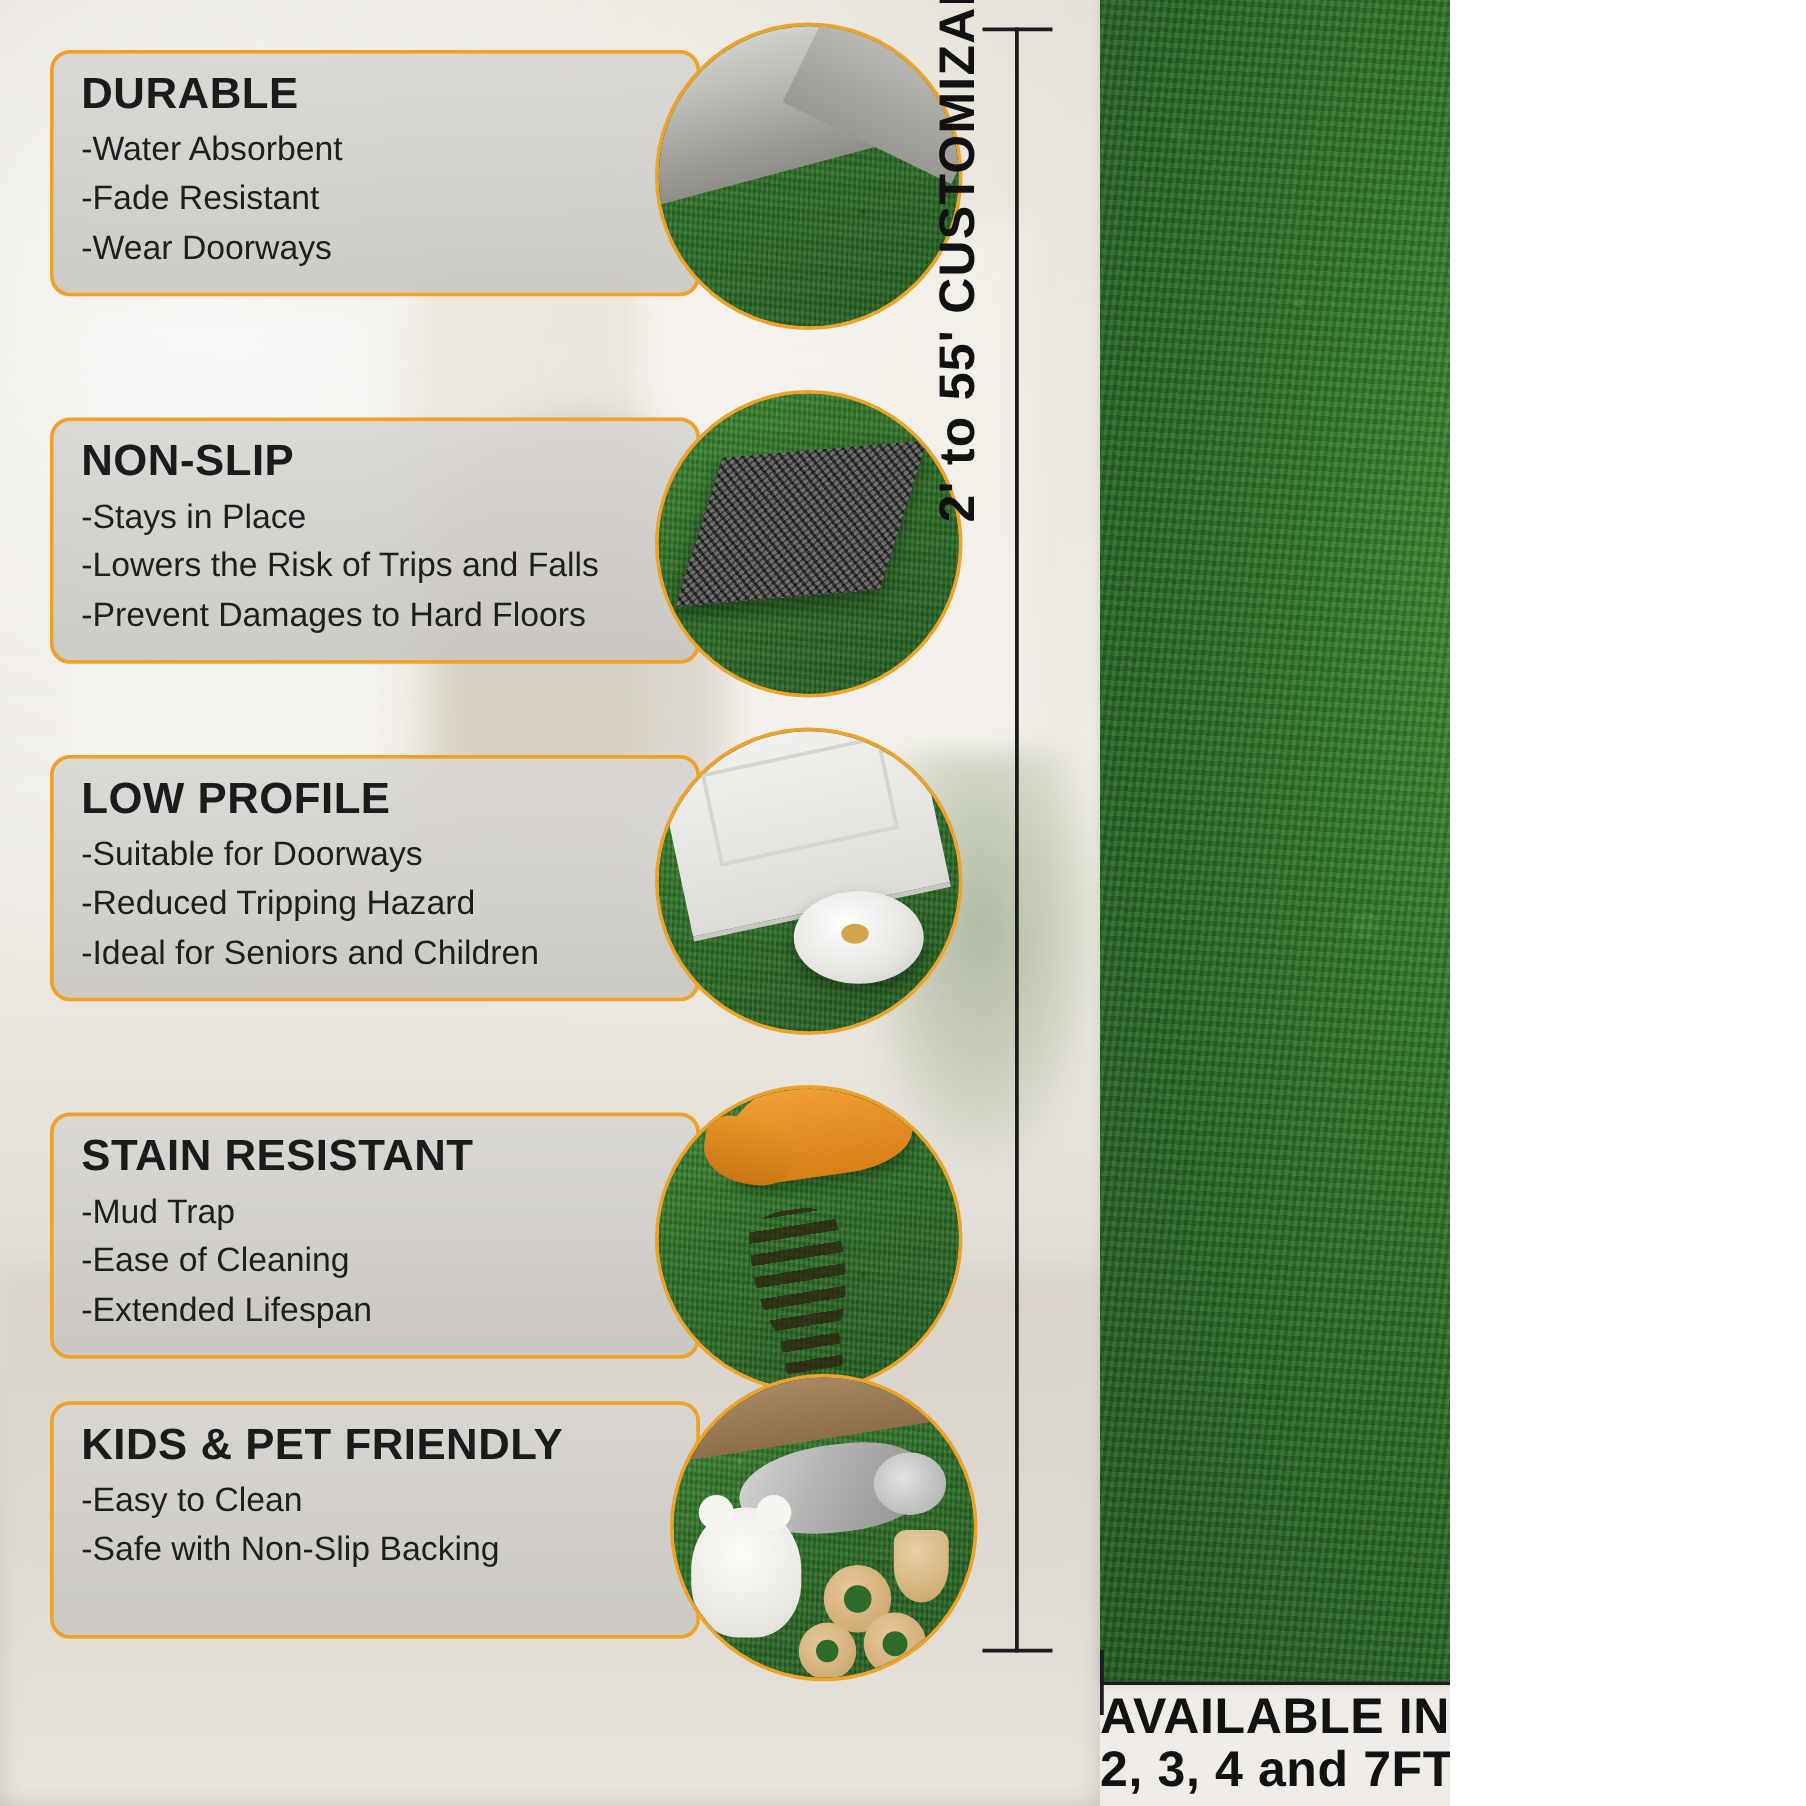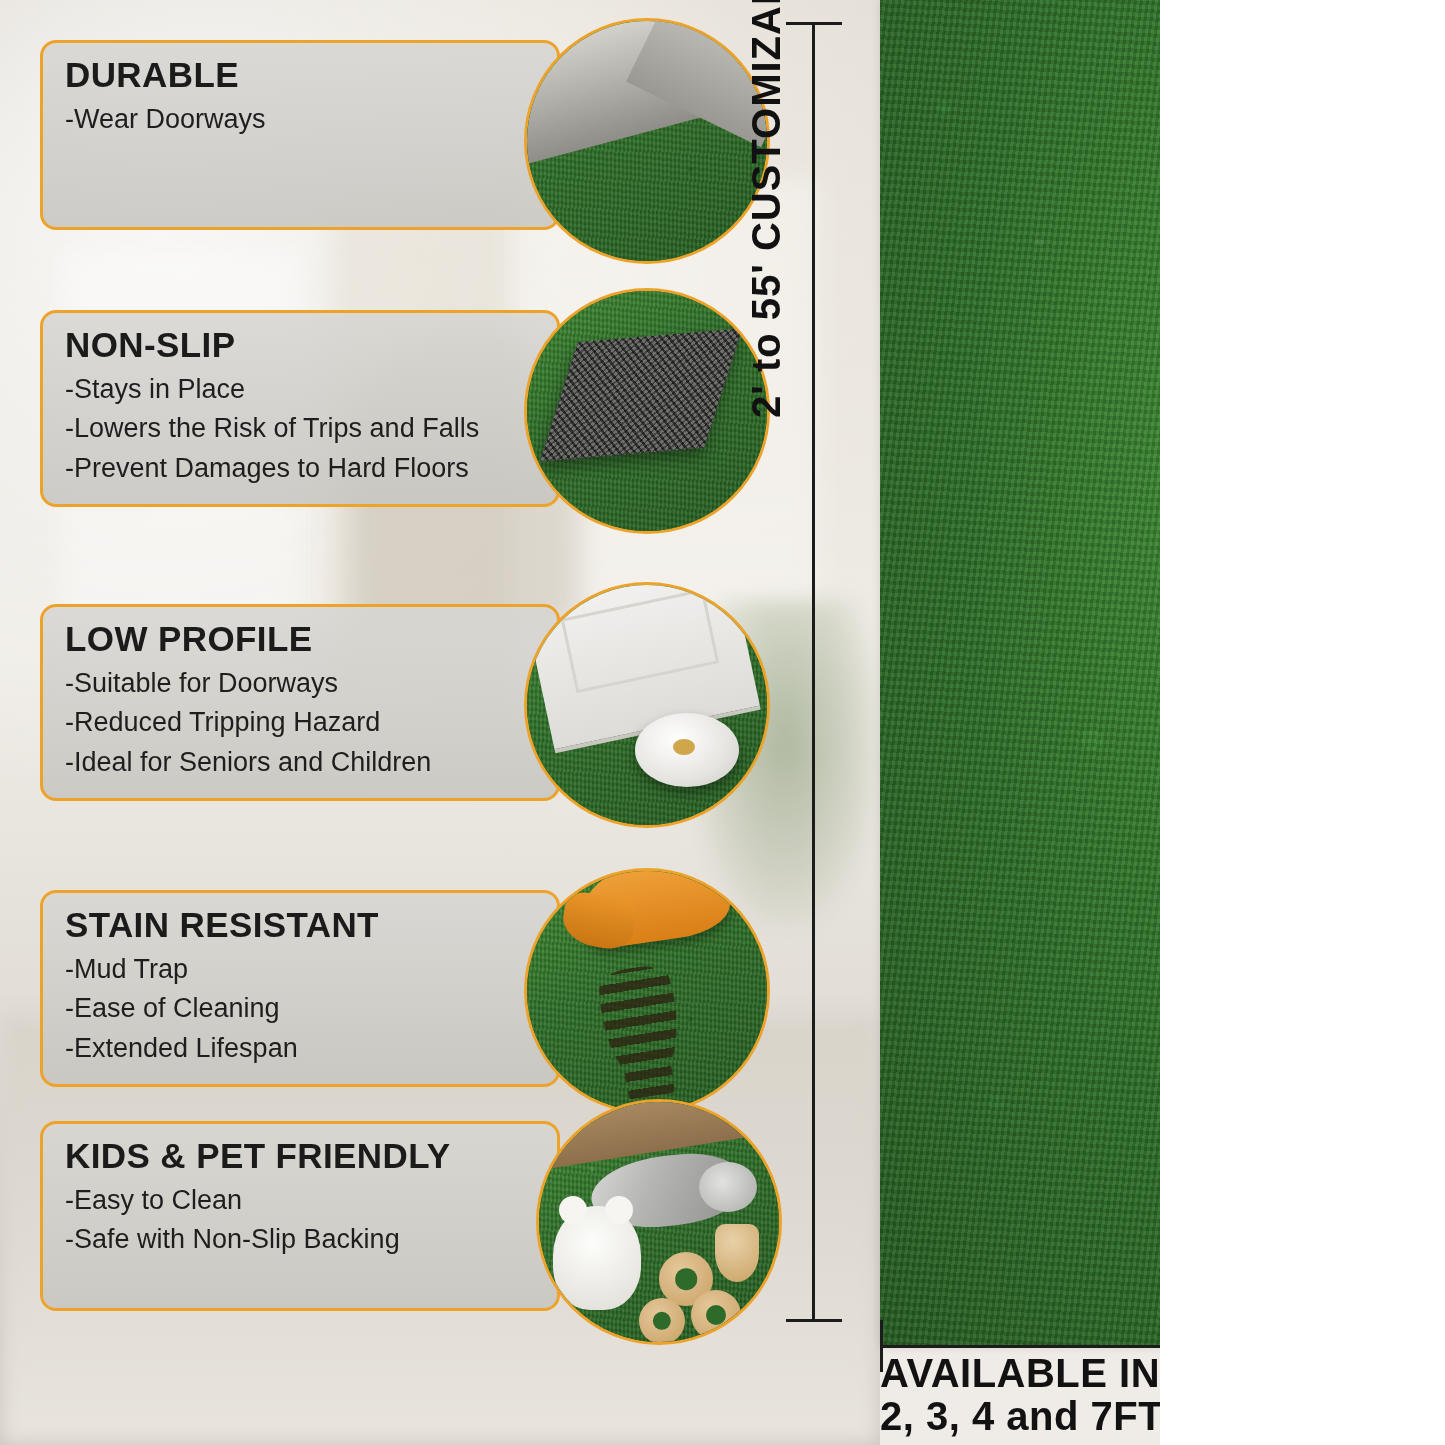--- a/index.html
+++ b/index.html
@@ -61,21 +61,21 @@
   }
 
   
   .feature {
     position: absolute;
     left: 40px;
     width: 740px;
     height: 248px;
   }
   .f1 { top: 18px; }
-  .f2 { top: 288px; }
+  .f2 { top: 312px; }
   .f3 { top: 582px; }
   .f4 { top: 868px; }
   .f5 { top: 1099px; padding-left: 12px; }
 
   .callout {
     position: absolute;
     left: 0;
     top: 22px;
     width: 520px;
     min-height: 190px;
@@ -388,20 +388,22 @@
     <div class="bg-wall-panel bg-p3"></div>
     <div class="bg-arch"></div>
     <div class="bg-plant"></div>
     <div class="bg-floor"></div>
   </div>
 
   <div class="feature f1">
     <div class="callout">
       <div class="callout-title">DURABLE</div>
       <ul class="callout-list">
+        <li>-Water Absorbent</li>
+        <li>-Fade Resistant</li>
         <li>-Wear Doorways</li>
       </ul>
     </div>
     <div class="bubble">
       <div class="turf"></div>
       <div class="b1-strip"></div>
       <div class="b1-strip2"></div>
     </div>
   </div>
 

